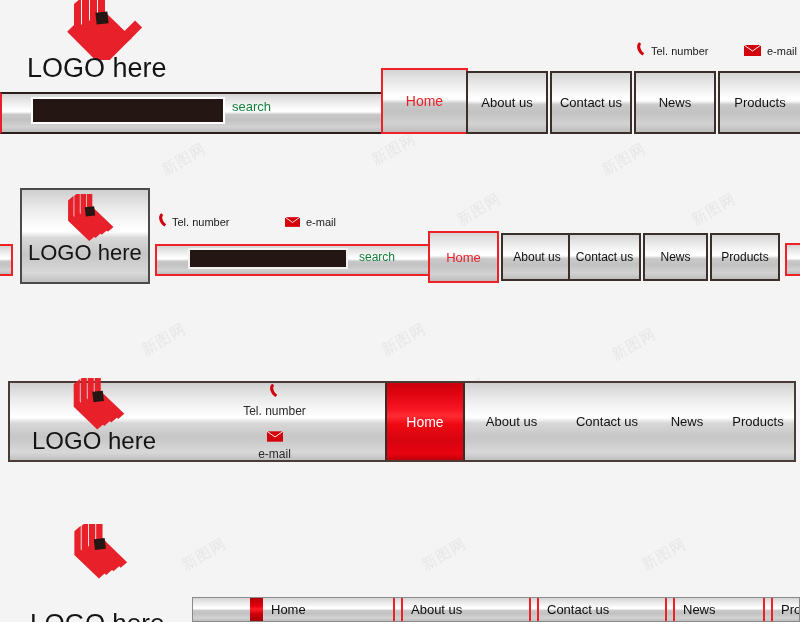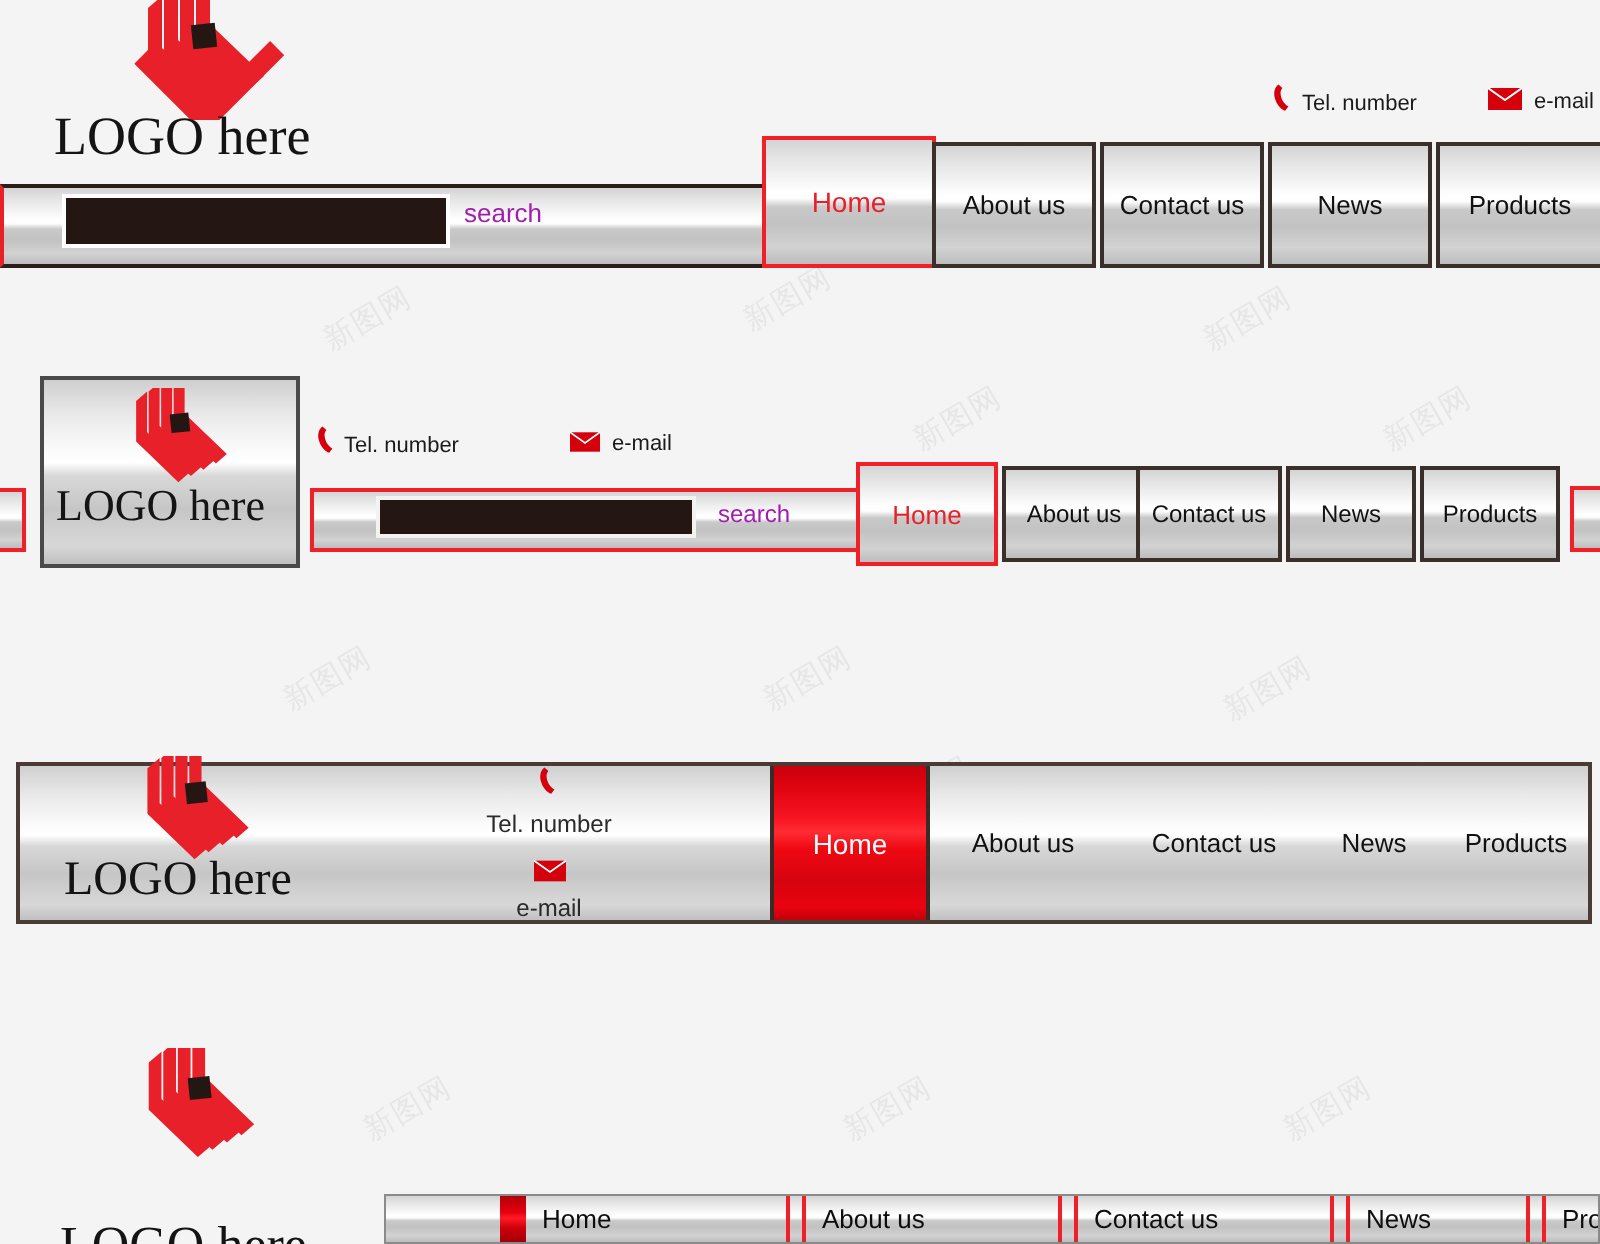--- a/index.html
+++ b/index.html
@@ -23,21 +23,21 @@
     user-select:none;
     white-space:nowrap;
   }
 
   
   .logomark{position:absolute;}
   .logomark svg{display:block;}
 
   .logotext{
     position:absolute;
-    font-family:Liberation Serif, serif;
+    font-family:Liberation Sans, sans-serif;
     color:#141414;
     white-space:nowrap;
   }
 
   
   .metal{
     background:linear-gradient(to bottom,
       #d4d4d4 0%,
       #e4e4e4 14%,
       #f6f6f6 33%,
@@ -80,21 +80,21 @@
     box-sizing:border-box;
   }
   .r1-input{
     position:absolute;
     background:#241713;
     border:2px solid #ffffff;
     box-sizing:border-box;
   }
   .searchlabel{
     position:absolute;
-    color:#a21caf;
+    color:#15803d;
     font-family:"Liberation Sans", sans-serif;
     white-space:nowrap;
   }
 
   .navbtn{
     position:absolute;
     box-sizing:border-box;
     border:2px solid #3a2f2b;
     display:flex;align-items:center;justify-content:center;
     color:#111;

